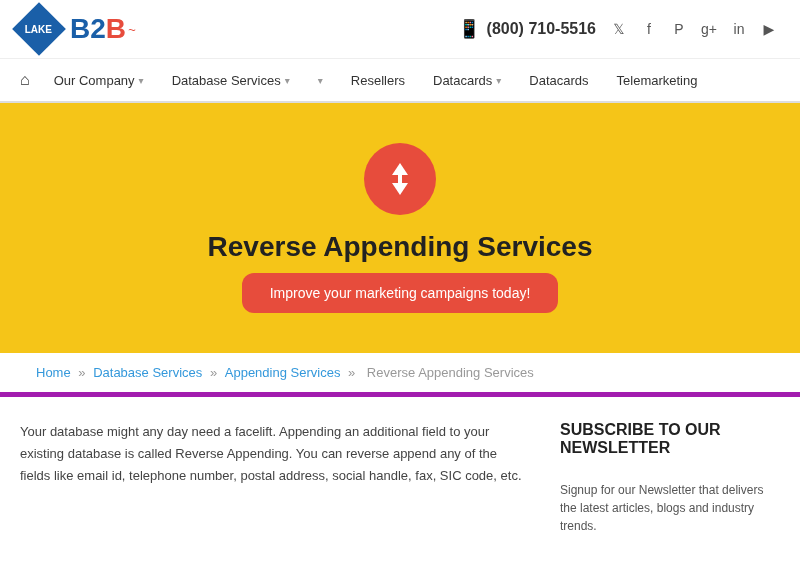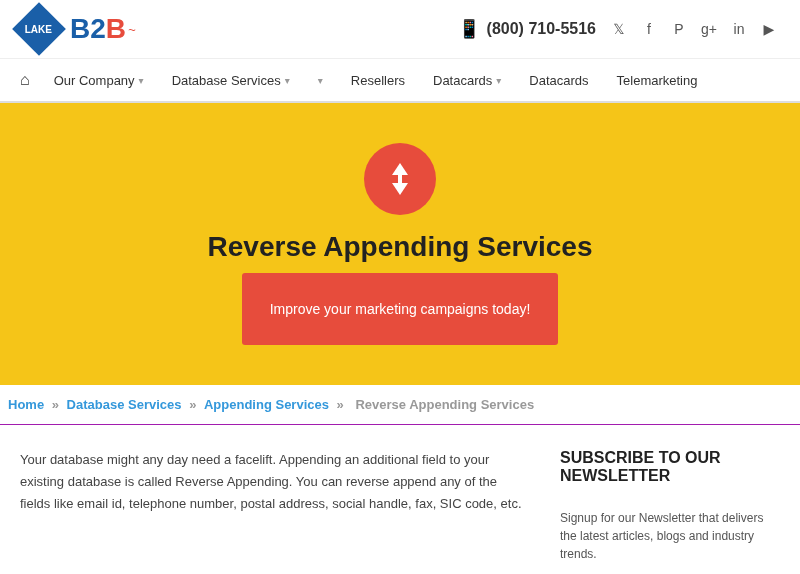--- a/index.html
+++ b/index.html
@@ -21,24 +21,24 @@
     .nav-item { padding: 12px 14px; font-size: 13px; color: #333; cursor: pointer; display: flex; align-items: center; gap: 4px; white-space: nowrap; }
     .nav-home { font-size: 16px; padding: 12px 10px; }
     .nav-item .arrow { font-size: 10px; color: #999; }
 
     
     .hero { background: #f5c518; padding: 40px 20px; text-align: center; min-height: 220px; display: flex; flex-direction: column; align-items: center; justify-content: center; }
     .hero-icon { width: 72px; height: 72px; background: #e74c3c; border-radius: 50%; display: flex; align-items: center; justify-content: center; margin-bottom: 16px; }
     .hero-icon svg { width: 40px; height: 40px; fill: white; }
     .hero-title { font-size: 28px; font-weight: bold; color: #222; margin-bottom: 10px; }
     .hero-subtitle { font-size: 14px; color: #333; max-width: 400px; line-height: 1.5; margin-bottom: 20px; }
-    .hero-btn { background: #e74c3c; color: #fff; border: none; padding: 28px 28px; border-radius: 3px; font-size: 14px; cursor: pointer; }
+    .hero-btn { background: #e74c3c; color: #fff; border: none; padding: 12px 28px; border-radius: 12px; font-size: 14px; cursor: pointer; }
 
     
-    .breadcrumb { padding: 12px 8px; font-size: 13px; color: #555; border-bottom: 1px solid #a21caf; font-weight: bold; }
+    .breadcrumb { padding: 12px 36px; font-size: 13px; color: #555; border-bottom: 5px solid #a21caf; }
     .breadcrumb a { color: #3498db; text-decoration: none; }
     .breadcrumb span { margin: 0 4px; color: #999; }
 
     
     .content-area { display: flex; padding: 24px 20px; gap: 30px; }
     .main-content { flex: 1; }
     .main-content p { font-size: 13px; color: #444; line-height: 1.7; margin-bottom: 8px; }
 
     
     .sidebar { width: 220px; flex-shrink: 0; }

